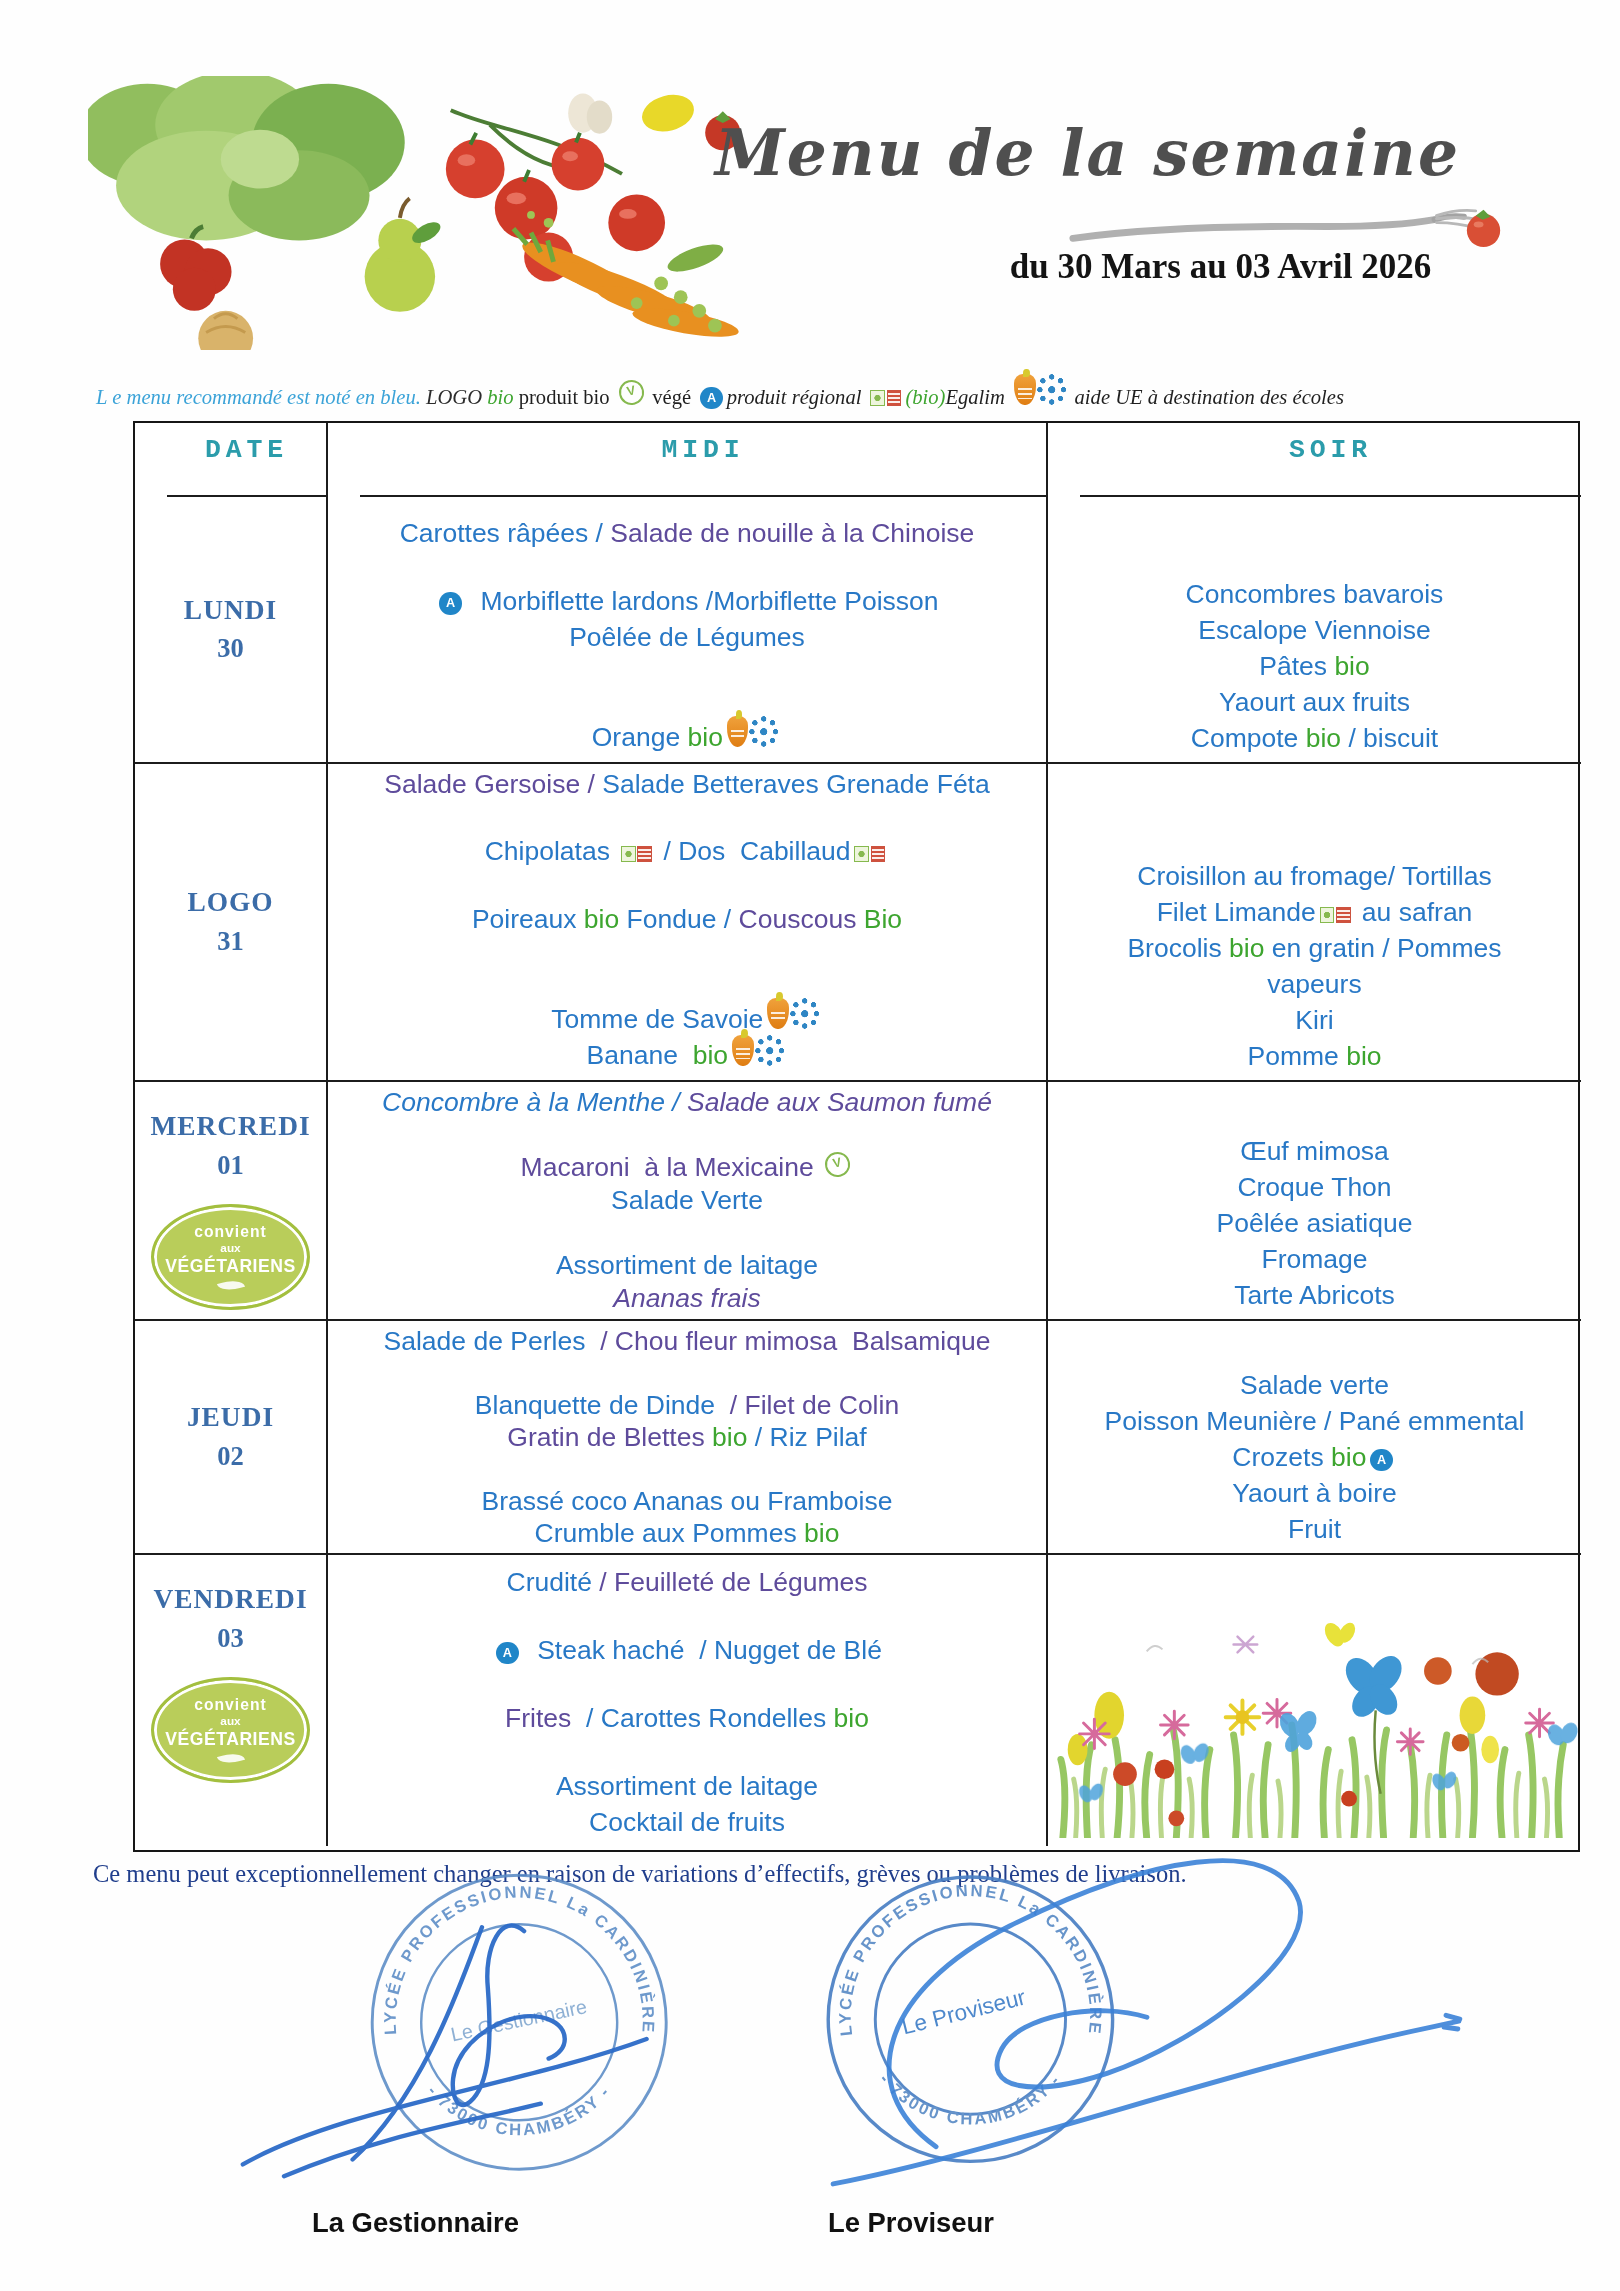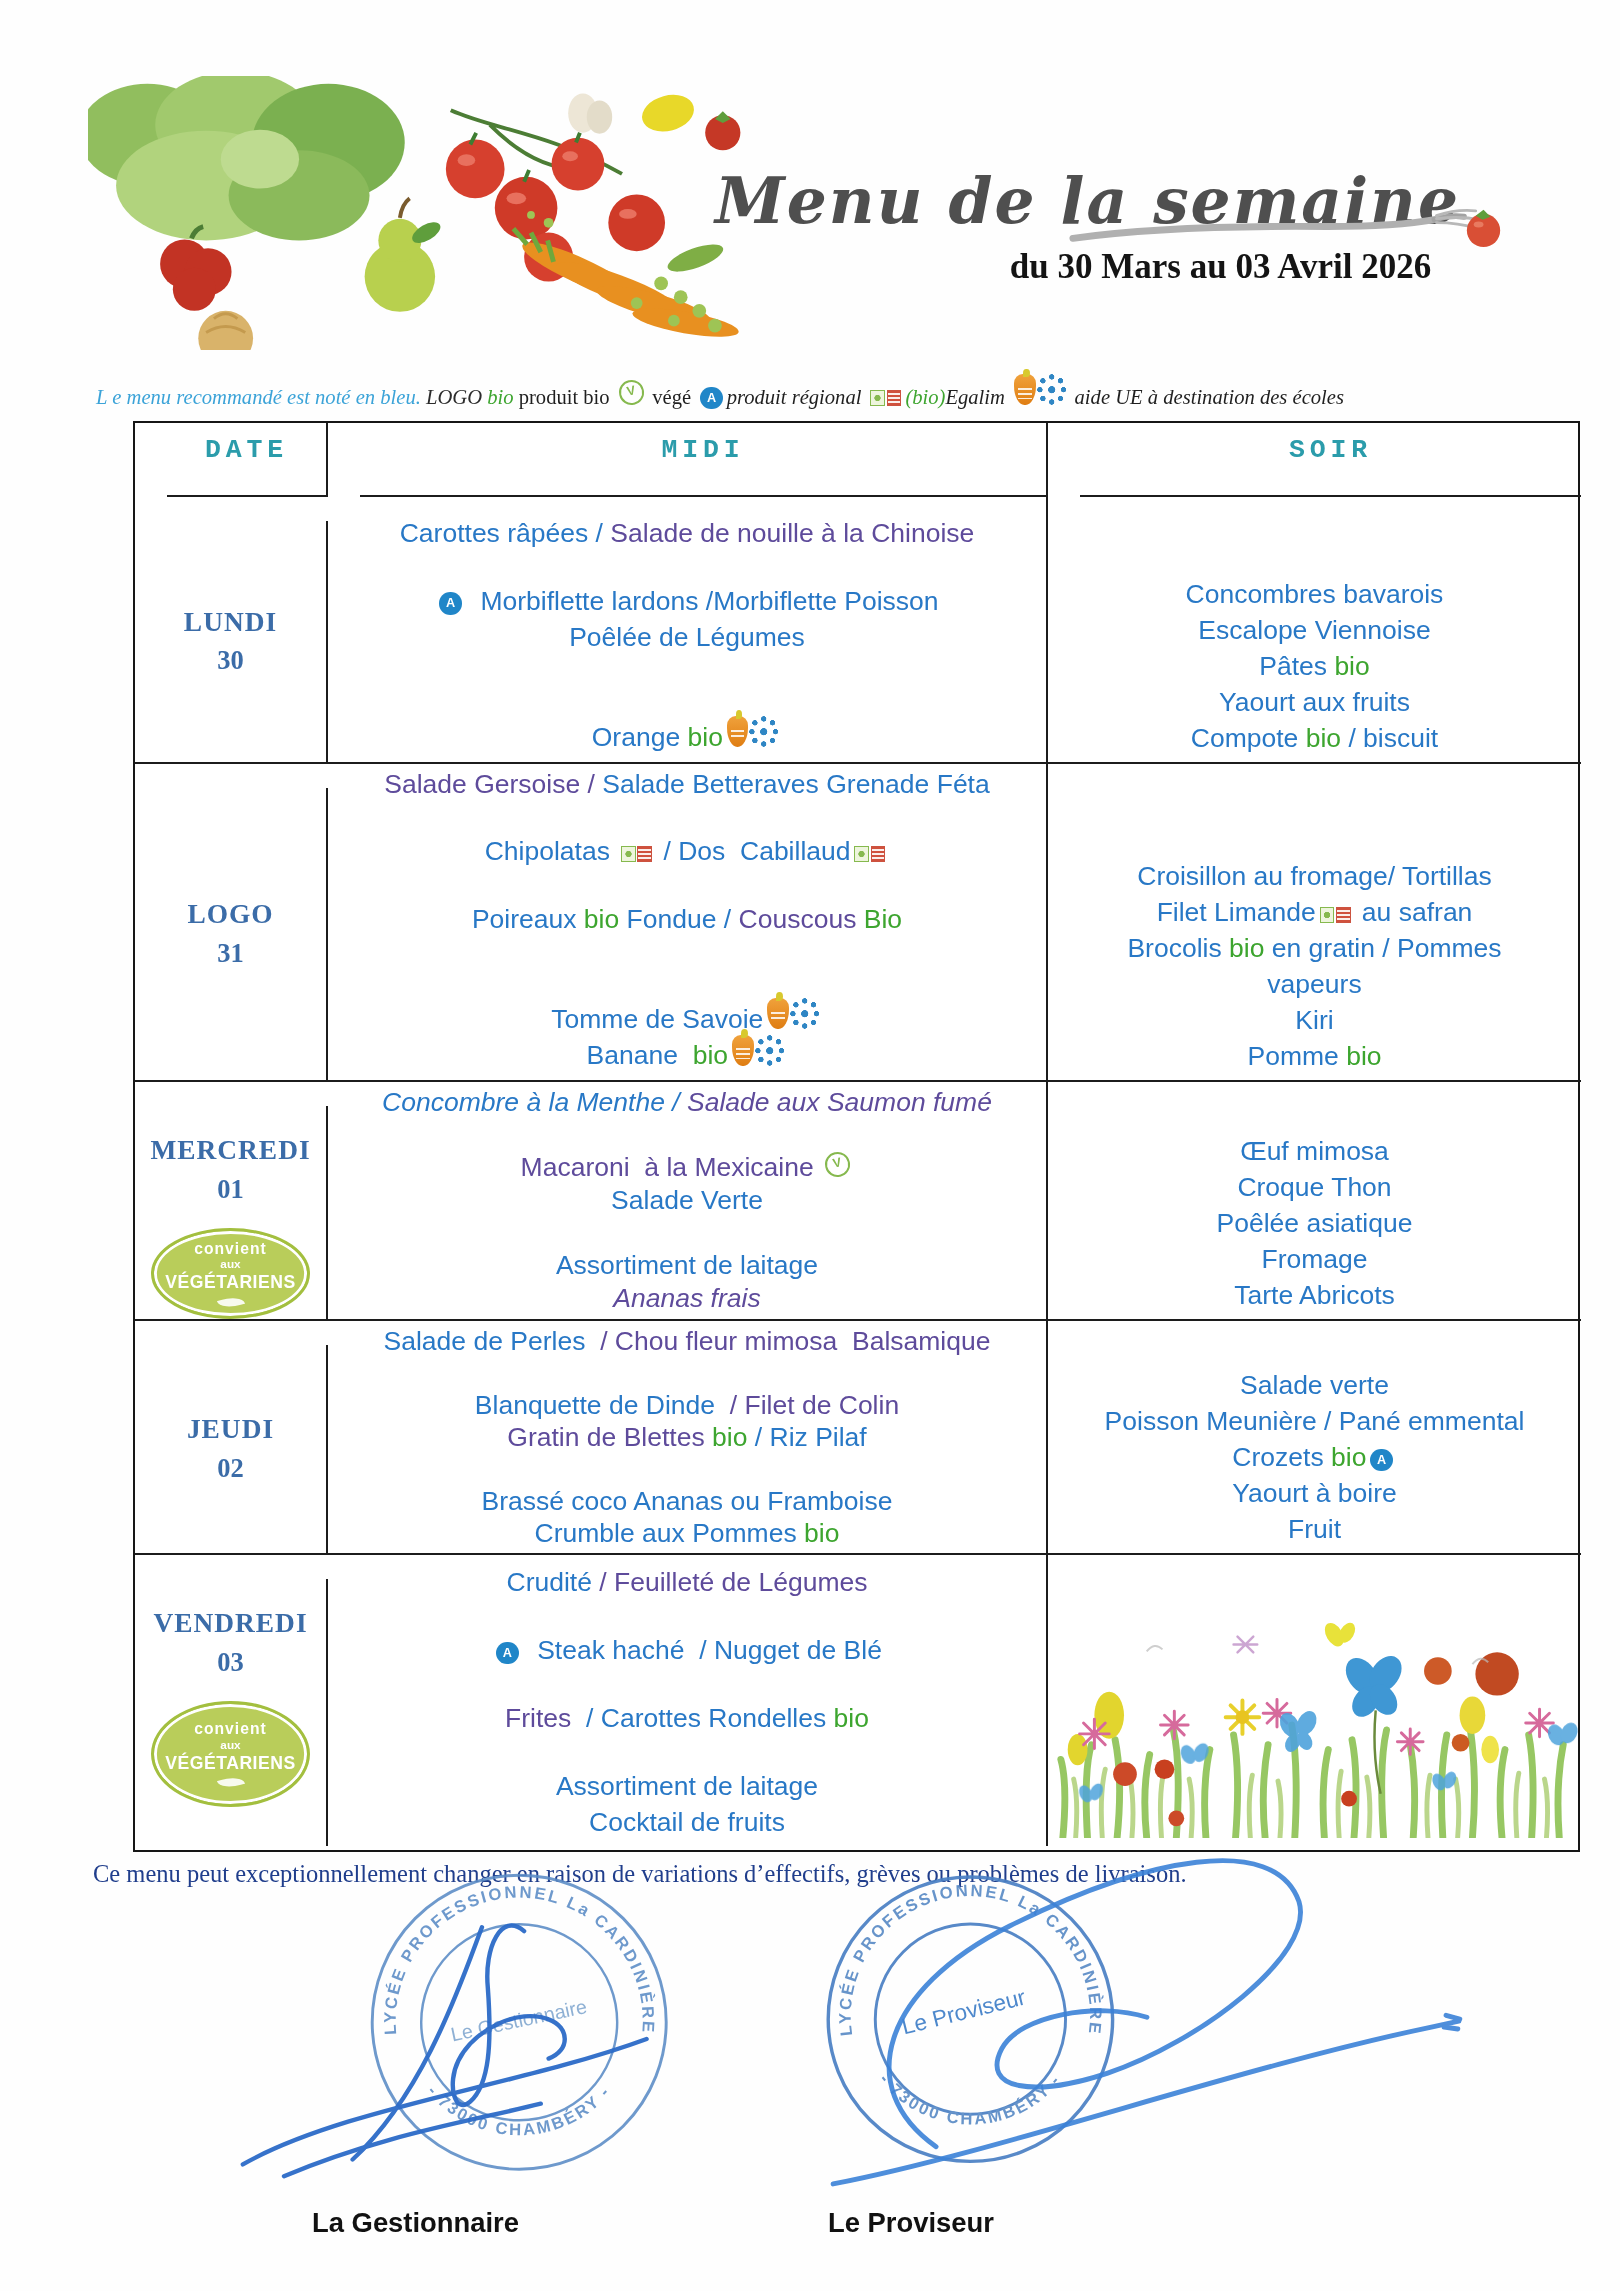--- a/index.html
+++ b/index.html
@@ -2,21 +2,21 @@
 <html><head>
 <meta charset="utf-8">
 <style>
   html,body{margin:0;padding:0;background:#e8e8e8;}
   .page{position:relative;width:1620px;height:2292px;background:#fefefe;margin:0 auto;overflow:hidden;
         font-family:"Liberation Sans",sans-serif;}
   
   .veg-illu{position:absolute;left:88px;top:76px;width:657px;height:274px;}
   .page-title{position:absolute;left:627px;top:116px;width:921px;text-align:center;
     font-family:"DejaVu Serif",serif;font-style:italic;font-weight:bold;font-size:63px;
-    color:#4f4f4f;letter-spacing:2px;margin-top:48px;}
+    color:#4f4f4f;letter-spacing:2px;}
   .fork-illu{position:absolute;left:1068px;top:199px;width:441px;height:57px;}
   .date-range{position:absolute;left:941px;top:247px;width:559px;text-align:center;
     font-family:"Liberation Serif",serif;font-size:35px;color:#141414;font-weight:bold;}
   
   .legend{position:absolute;left:96px;top:378px;width:1500px;height:39px;white-space:nowrap;}
   .legend .menu-line{min-height:0;line-height:39px;}
   .legend .seg{font-family:"Liberation Serif",serif;font-size:20.6px;}
   
   .seg.blue{color:#2878c6;} .seg.purple{color:#5e4b9b;} .seg.green{color:#3da52f;}
   .seg.black{color:#1f1f1f;} .seg.lblue{color:#3ba3d8;} .seg.dark{color:#2b2b2b;}
@@ -27,21 +27,21 @@
     grid-template-columns:193px 720px 533px;
     grid-template-rows:74px 267px 318px 239px 234px 291px;
     box-sizing:border-box;background:#fff;}
   .cell{border-right:2.5px solid #1c1c1c;border-bottom:2.5px solid #1c1c1c;box-sizing:border-box;
         overflow:hidden;position:relative;}
   .cell.last-col{border-right:none;} .cell.last-row{border-bottom:none;}
   .head{display:flex;justify-content:center;align-items:flex-start;padding-top:11.8px;
     font-family:"Liberation Mono",monospace;font-weight:bold;font-size:26.5px;letter-spacing:4.9px;
     color:#2b9cab;margin-left:32px;}
   .date-cell{display:flex;flex-direction:column;align-items:center;justify-content:center;
-    text-align:center;margin-top:24px;}
+    text-align:center;}
   .date-cell.has-badge{justify-content:flex-start;padding-top:29px;}
   .day-name{font-family:"Liberation Serif",serif;font-weight:bold;font-size:27.4px;color:#3b6ca8;
     letter-spacing:1px;}
   .day-num{font-family:"Liberation Serif",serif;font-weight:bold;font-size:26.5px;color:#3b6ca8;
     margin-top:7.8px;}
   .menu-cell{display:flex;flex-direction:column;justify-content:flex-end;text-align:center;
     padding:3.9px 7.8px;}
   .menu-line{min-height:32px;line-height:32px;white-space:nowrap;}
   .menu-cell .seg{font-size:26.5px;}
   .soir-flowers{display:block;justify-content:flex-end;padding:0;}

